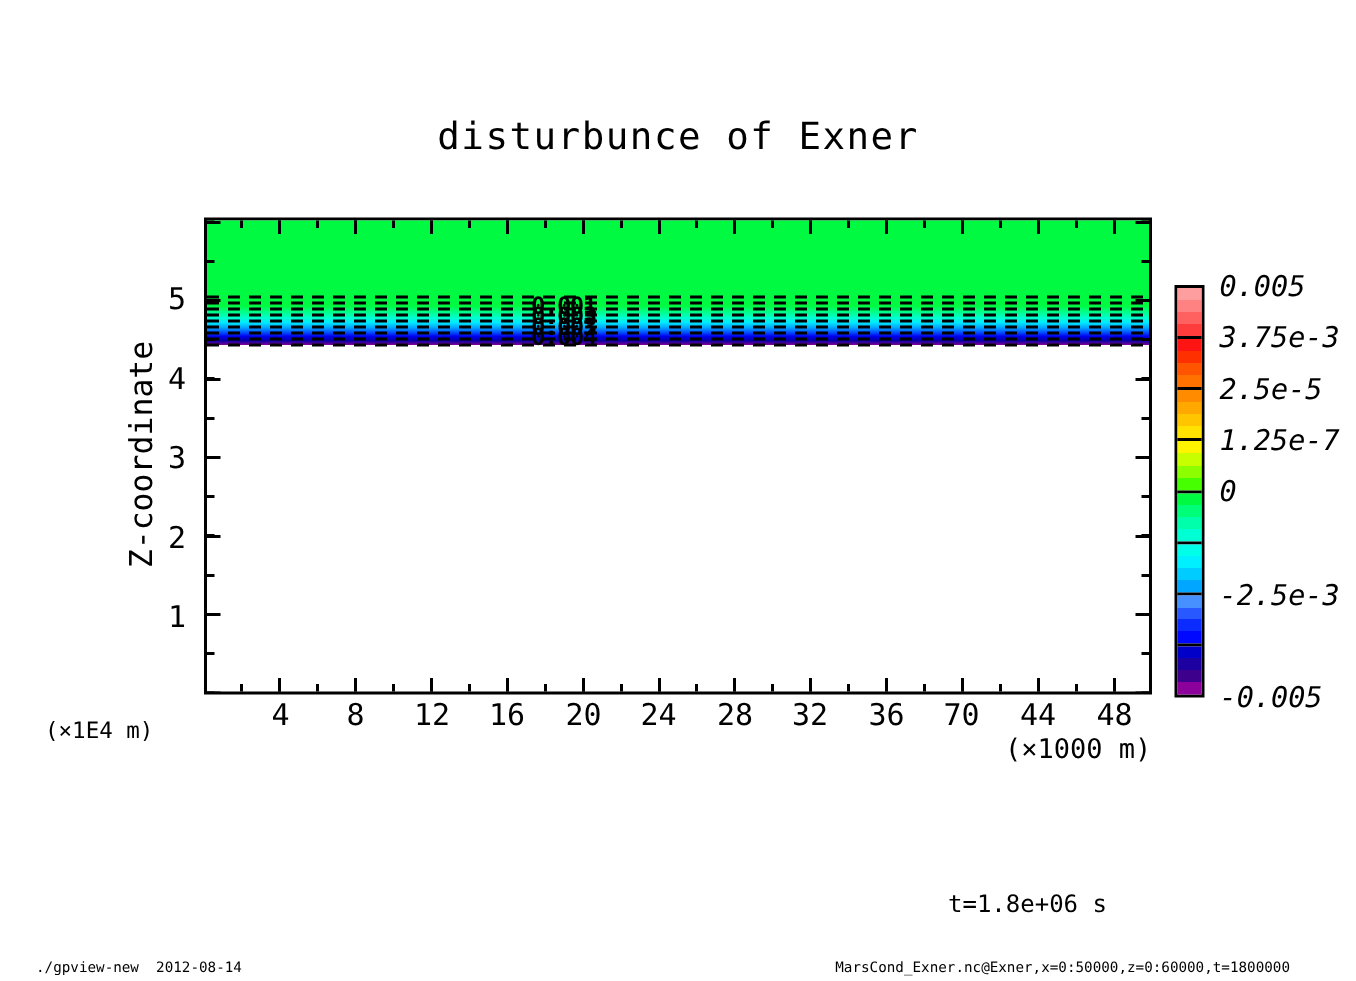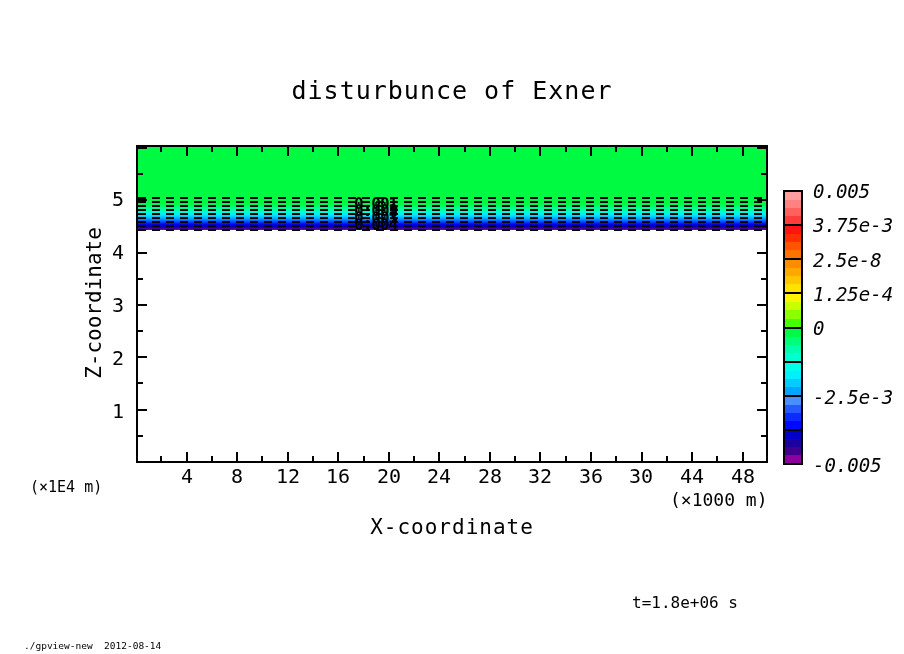--- a/index.html
+++ b/index.html
@@ -87,50 +87,50 @@
 
   <div class="abs xtick" style="left:187px">4</div>
   <div class="abs xtick" style="left:237px">8</div>
   <div class="abs xtick" style="left:288px">12</div>
   <div class="abs xtick" style="left:338px">16</div>
   <div class="abs xtick" style="left:389px">20</div>
   <div class="abs xtick" style="left:439px">24</div>
   <div class="abs xtick" style="left:490px">28</div>
   <div class="abs xtick" style="left:540px">32</div>
   <div class="abs xtick" style="left:591px">36</div>
-  <div class="abs xtick" style="left:641px">30</div>
+  <div class="abs xtick" style="left:641px">70</div>
   <div class="abs xtick" style="left:692px">44</div>
   <div class="abs xtick" style="left:743px">48</div>
 
   <div class="abs ytick" style="top:198px">5</div>
   <div class="abs ytick" style="top:251px">4</div>
   <div class="abs ytick" style="top:304px">3</div>
   <div class="abs ytick" style="top:357px">2</div>
   <div class="abs ytick" style="top:410px">1</div>
 
   <div class="abs" id="ylab">Z-coordinate</div>
   <div class="abs" id="yunit">(×1E4 m)</div>
   <div class="abs" id="xunit">(×1000 m)</div>
-  <div class="abs ctr" id="xlab">X-coordinate</div>
 
   <div class="abs" id="cbar">
     <div class="seg s0"></div>
     <div class="seg s1"></div>
     <div class="seg s2"></div>
     <div class="seg s3"></div>
     <div class="seg s4"></div>
     <div class="seg s5"></div>
     <div class="seg s6"></div>
     <div class="seg s7"></div>
   </div>
   <div class="abs cblab" style="top:190px">0.005</div>
   <div class="abs cblab" style="top:224px">3.75e-3</div>
-  <div class="abs cblab" style="top:259px">2.5e-8</div>
-  <div class="abs cblab" style="top:293px">1.25e-4</div>
+  <div class="abs cblab" style="top:259px">2.5e-5</div>
+  <div class="abs cblab" style="top:293px">1.25e-7</div>
   <div class="abs cblab" style="top:327px">0</div>
   <div class="abs cblab" style="top:396px">-2.5e-3</div>
   <div class="abs cblab" style="top:464px">-0.005</div>
 
   <div class="abs" id="tlab">t=1.8e+06 s</div>
 
   <div class="abs foot" id="foot-l">./gpview-new  2012-08-14</div>
+  <div class="abs foot" id="foot-r">MarsCond_Exner.nc@Exner,x=0:50000,z=0:60000,t=1800000</div>
 
 </div>
 
 </body></html>

